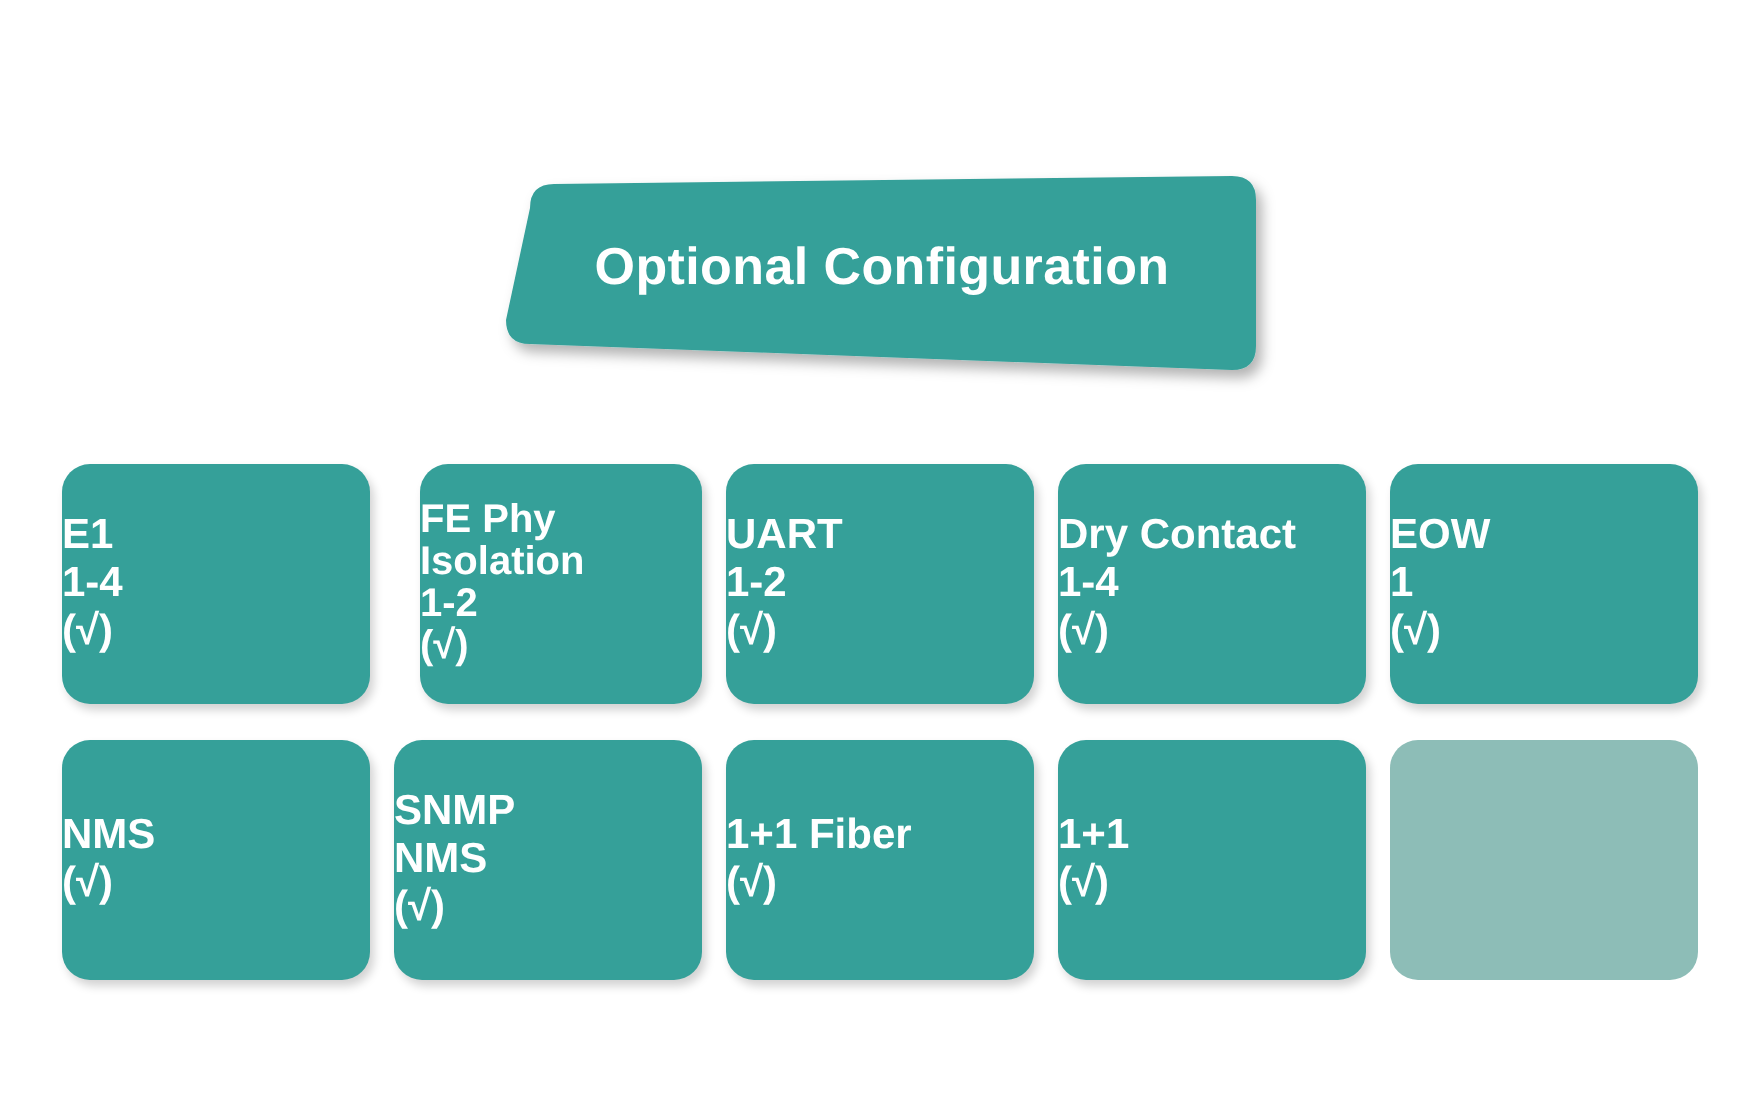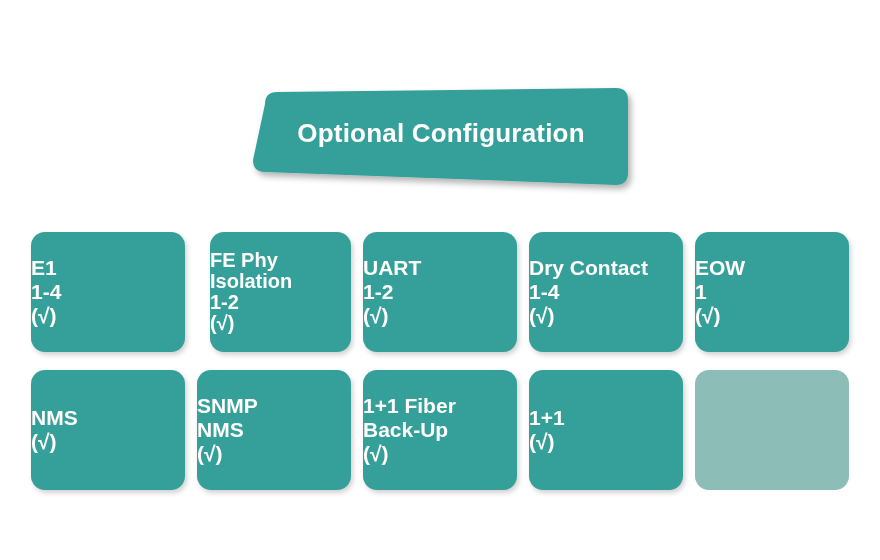--- a/index.html
+++ b/index.html
@@ -164,21 +164,20 @@
     </div>
 
     <div class="tile">
       <span class="line">SNMP</span>
       <span class="line">NMS</span>
       <span class="line">(√)</span>
     </div>
 
     <div class="tile">
       <span class="line">1+1 Fiber</span>
-      <span class="line">Back-Up</span>
       <span class="line">(√)</span>
     </div>
 
     <div class="tile">
       <span class="line">1+1</span>
       <span class="line">(√)</span>
     </div>
 
     <div class="tile empty"></div>
 

